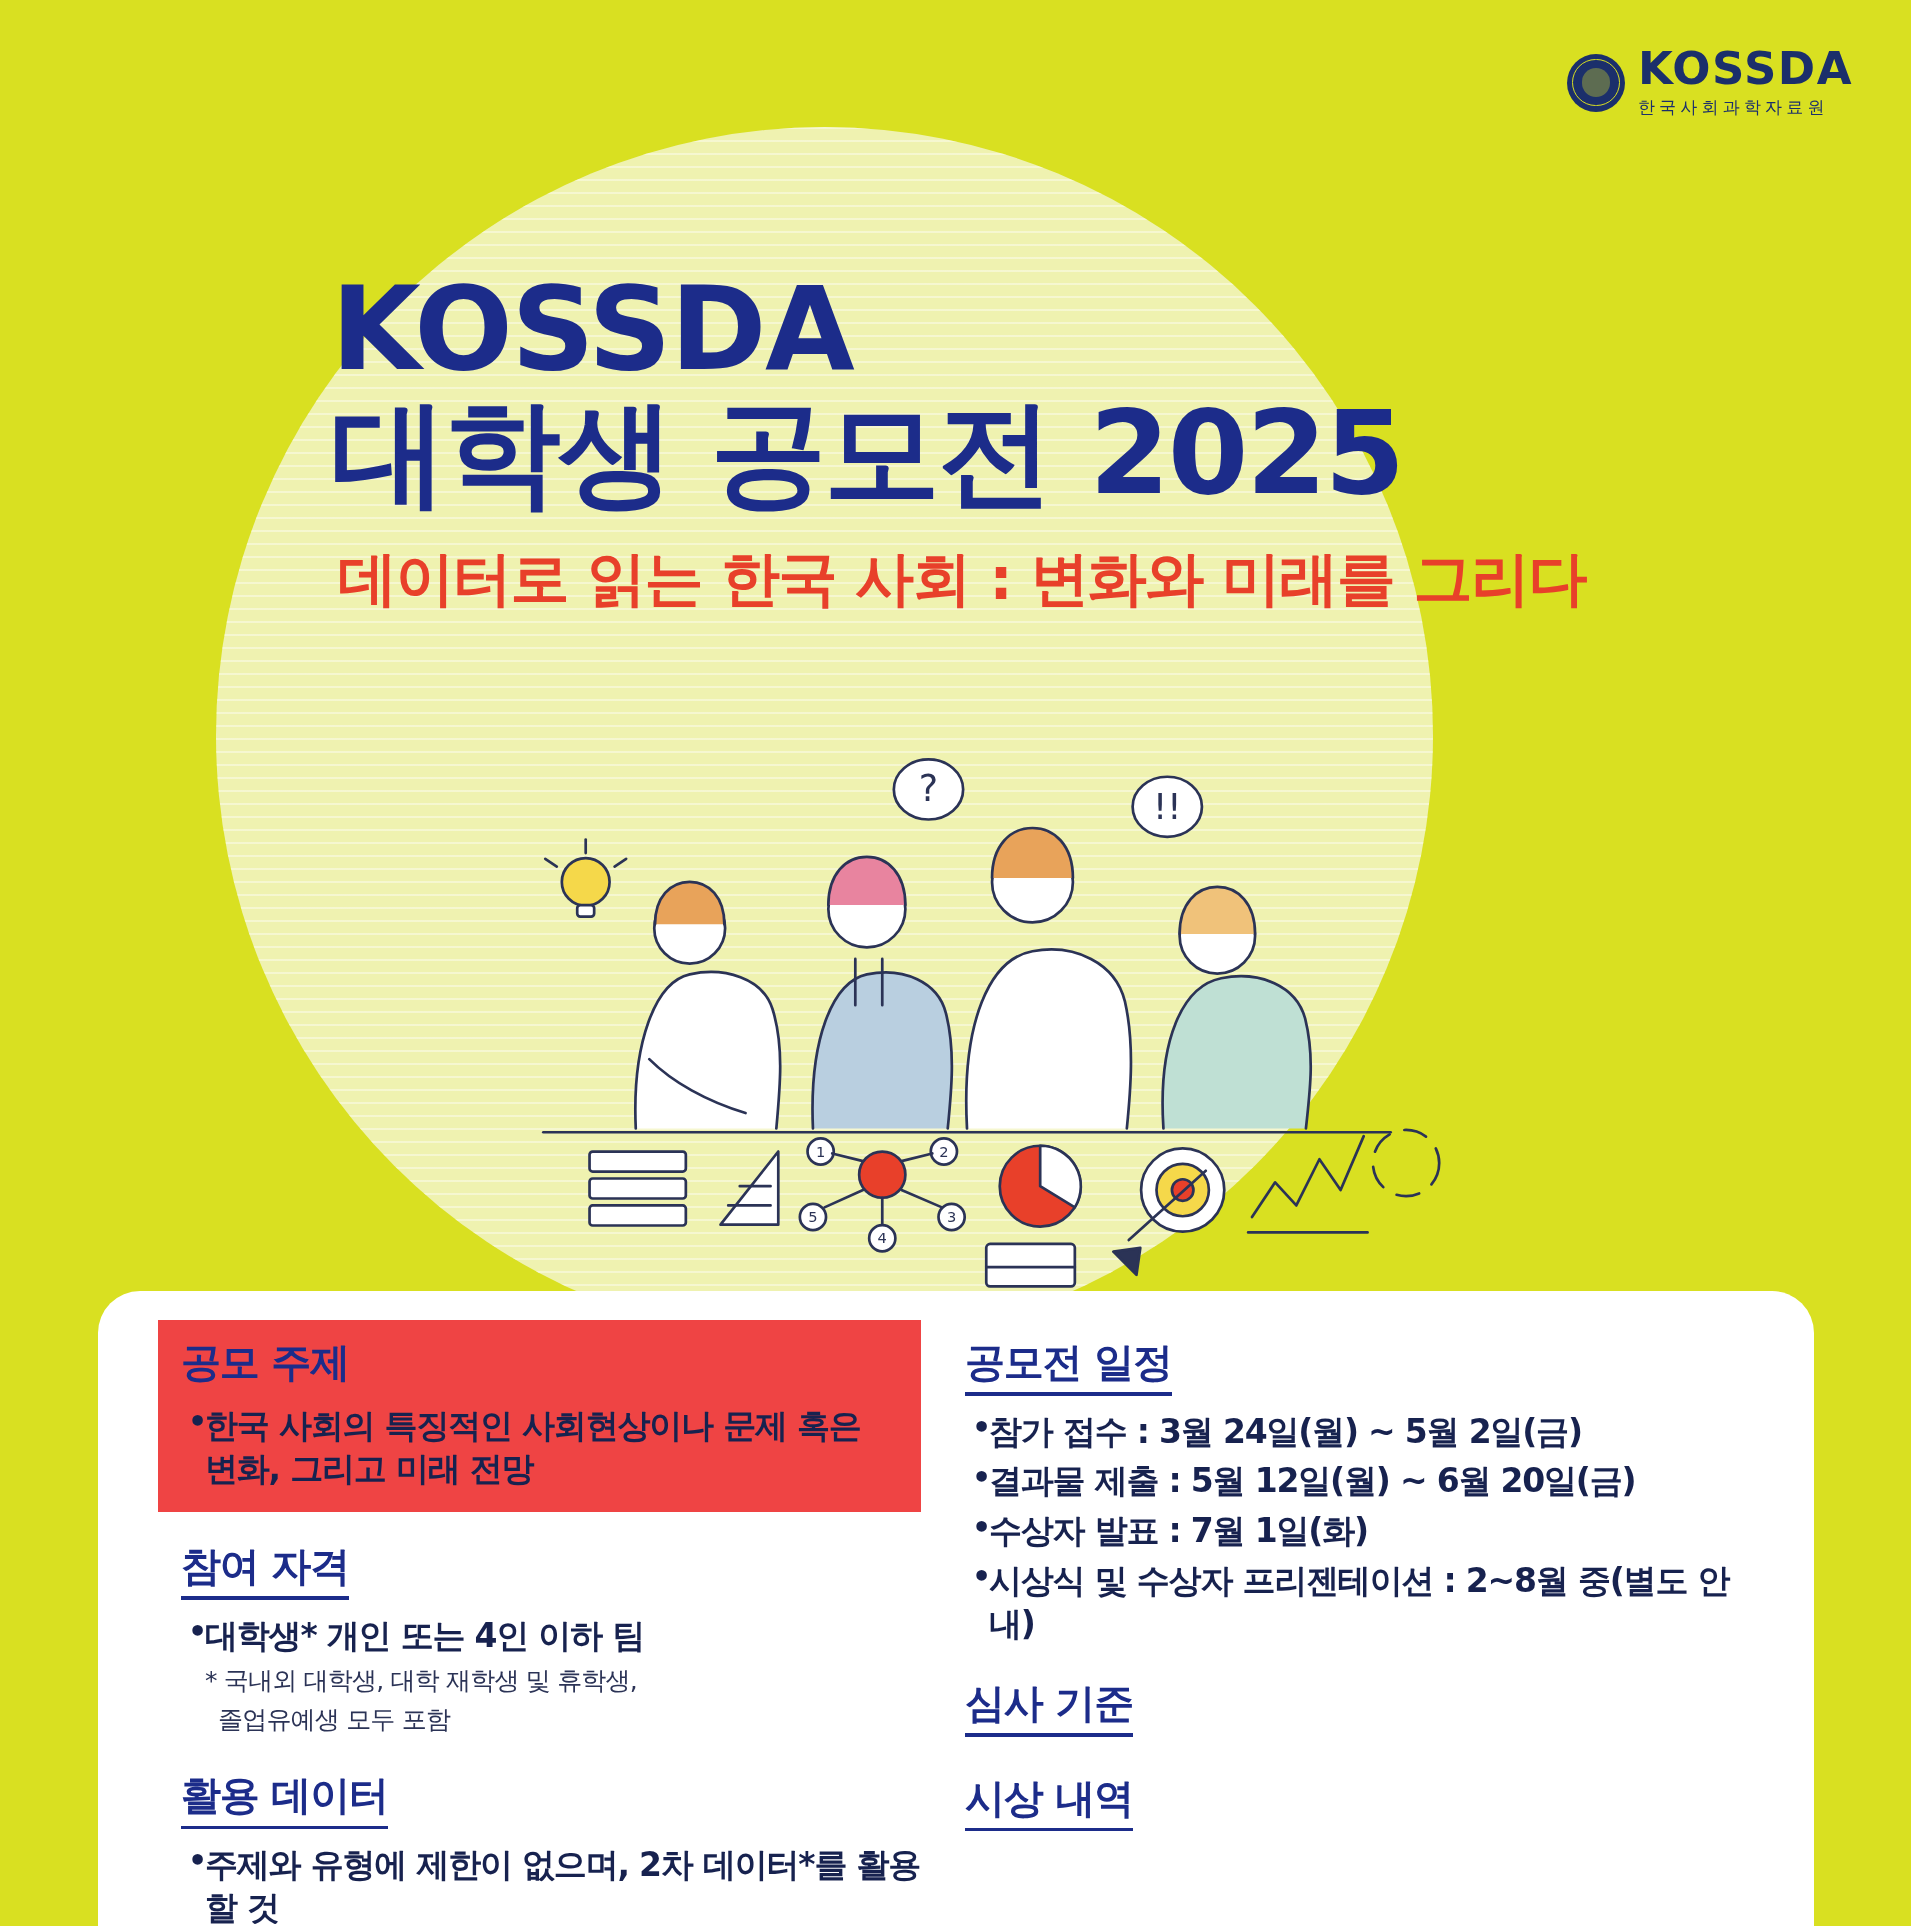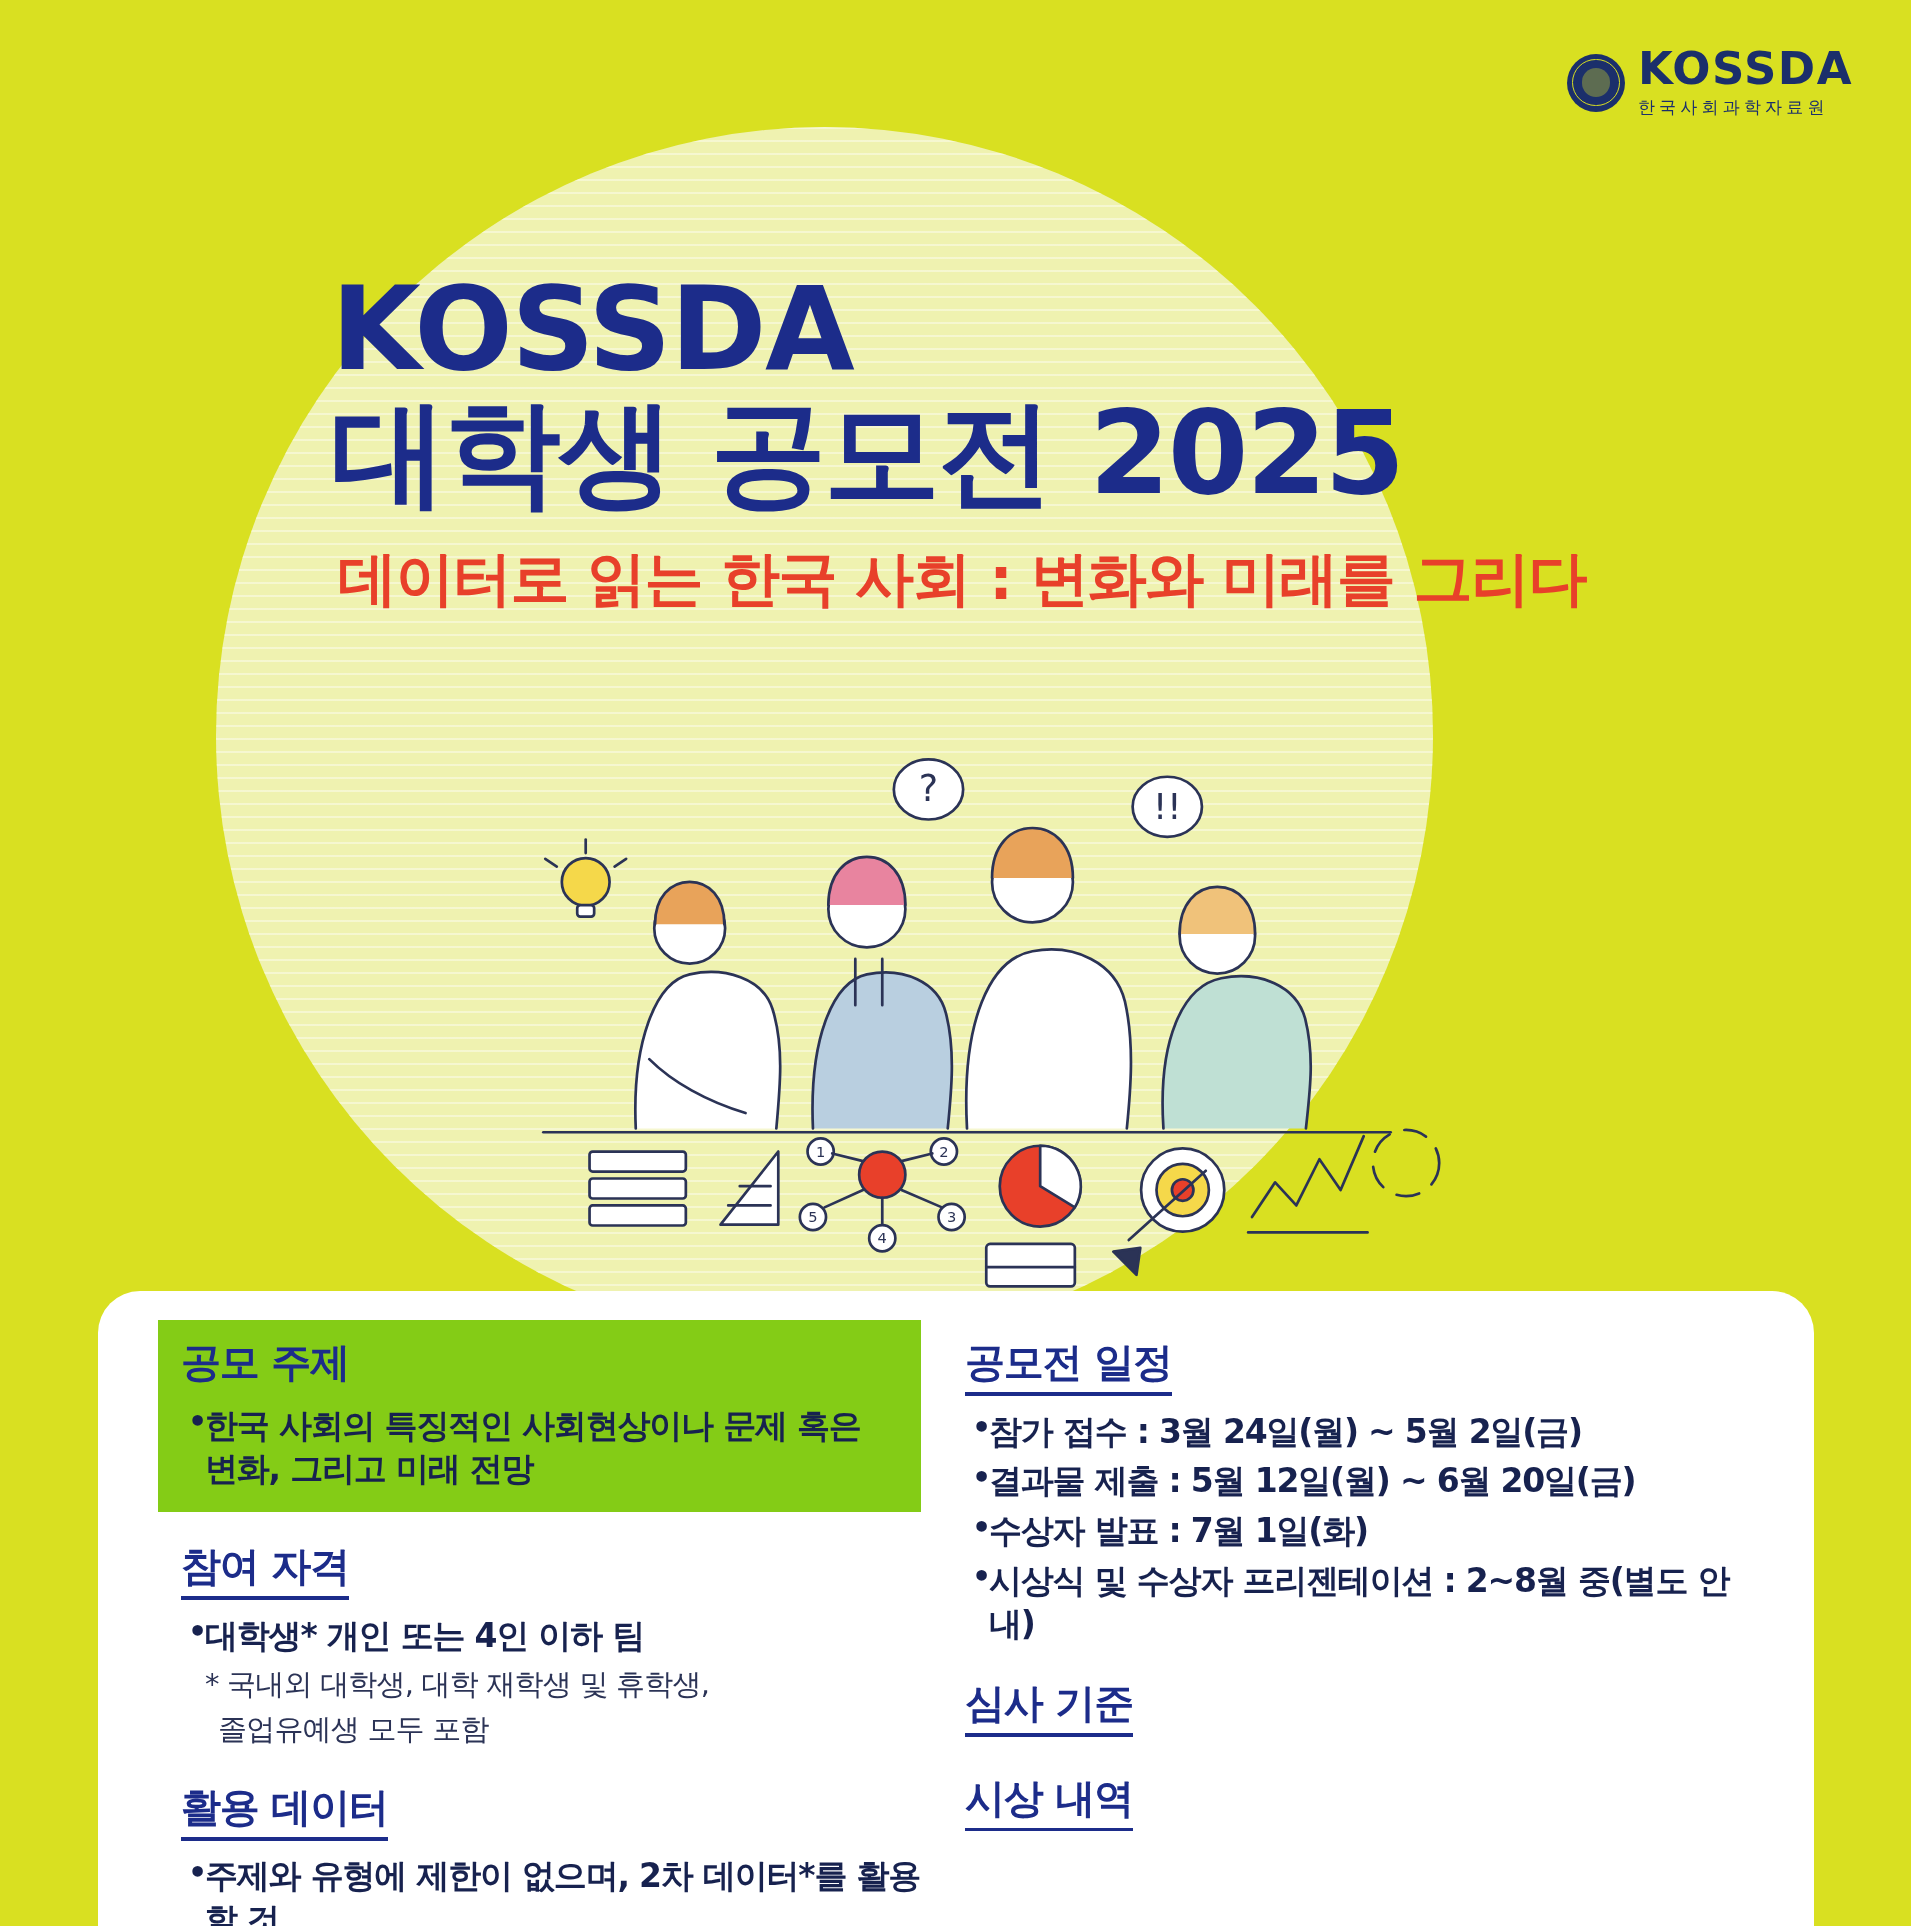--- a/index.html
+++ b/index.html
@@ -189,32 +189,32 @@
   ul.items > li::before {
     content: "•";
     position: absolute;
     left: 7px;
     top: -1.5px;
     font-size: 30px;
     color: #17224f;
   }
   .note {
     padding-left: 24px;
-    font-size: 29px;
+    font-size: 25px;
     font-weight: 400;
     color: #2b3356;
     letter-spacing: -0.8px;
     line-height: 1.45;
     margin: 2.3px 0 0 0;
   }
   .note-i { padding-left: 37px; }
 
   
   .topic-box {
-    background: #84cc16;
+    background: #ef4444;
     padding: 15.4px 23px 21px 23px;
     margin: -15.4px -23px 27px -23px;
     width: 717px;
   }
   .topic-box .sec-title { margin-top: 0; }
   .topic-box ul.items > li { margin-bottom: 0; }
 </style>
 </head>
 <body>
 

